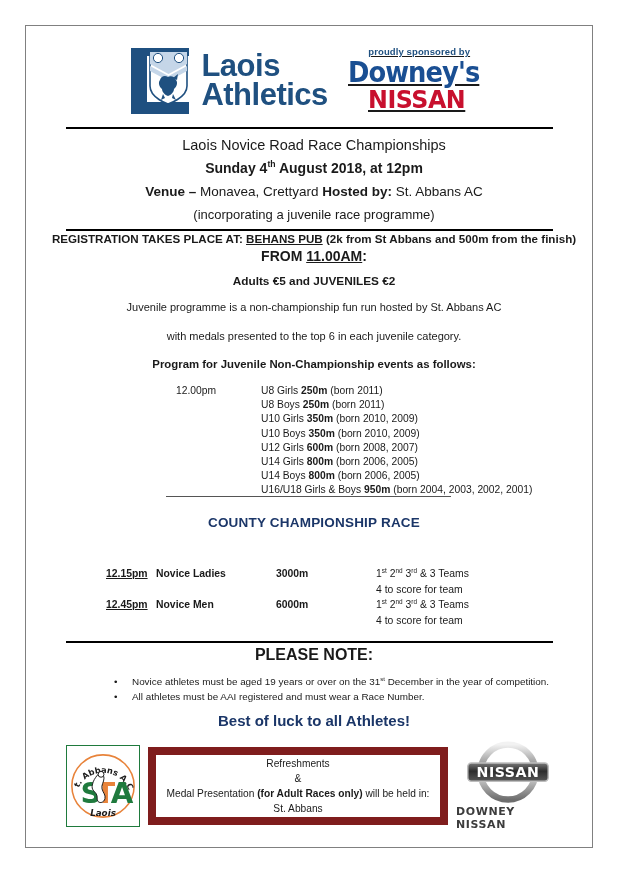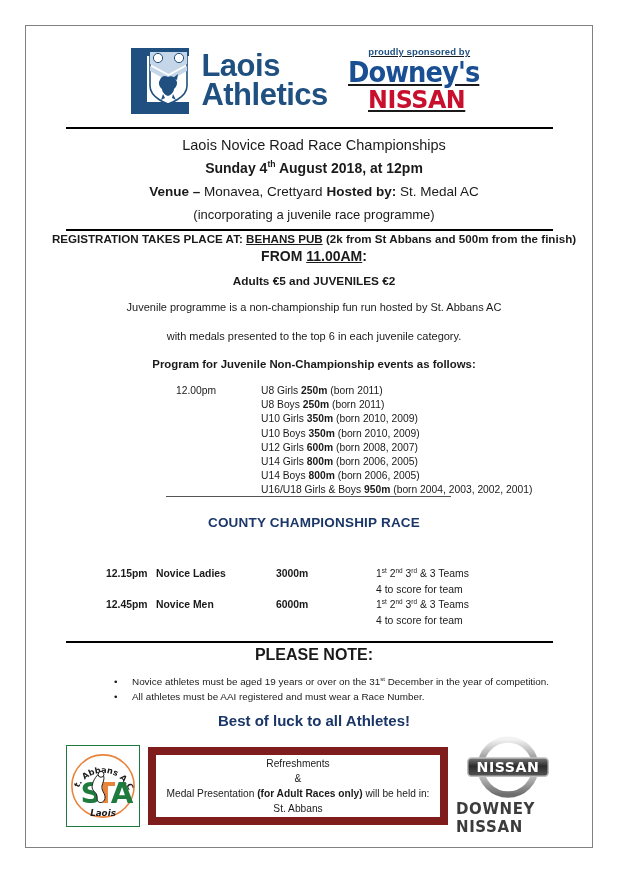--- a/index.html
+++ b/index.html
@@ -146,21 +146,21 @@
   .juv-ev { text-align: left; }
 
   
   .champ {
     position: absolute;
     left: 0; right: 0;
     top: 540px;
     font-size: 10.4px;
   }
   .champ-row { display: flex; align-items: flex-start; line-height: 15.5px; }
-  .c-time  { width: 130px; padding-left: 80px; box-sizing: border-box; font-weight: bold; text-align: left; }
+  .c-time  { width: 130px; padding-left: 80px; box-sizing: border-box; font-weight: bold; text-align: left; text-decoration: underline; }
   .c-event { width: 120px; font-weight: bold; text-align: left; }
   .c-dist  { width: 100px; font-weight: bold; text-align: left; }
   .c-notes { text-align: left; }
 
   
   .notes {
     position: absolute;
     left: 0; right: 0;
     top: 648px;
     font-size: 9.9px;
@@ -208,21 +208,21 @@
   }
   .nissan-footer {
     width: 104px;
     display: flex;
     flex-direction: column;
     align-items: center;
     flex: 0 0 auto;
     margin-right: 12px;
   }
   .nissan-sub {
-    font-size: 15px;
+    font-size: 11px;
     font-weight: bold;
     color: #3c3c3c;
     letter-spacing: 0.6px;
     margin-top: 0;
     font-family: "DejaVu Sans", sans-serif;
   }
 </style>
 </head>
 <body>
 
@@ -267,21 +267,21 @@
 
   <div class="rule-thick" style="top:101px"></div>
 
   <div class="blk t-title" style="top:111px">Laois Novice Road Race Championships</div>
 
   <div class="blk t-date" style="top:134px">
     <span>Sunday 4</span><sup>th</sup><span> August 2018, at 12pm</span>
   </div>
 
   <div class="blk t-venue" style="top:158px">
-    <b>Venue –</b><span> Monavea, Crettyard </span><b>Hosted by:</b><span> St. Medal AC</span>
+    <b>Venue –</b><span> Monavea, Crettyard </span><b>Hosted by:</b><span> St. Abbans AC</span>
   </div>
 
   <div class="blk t-incorp" style="top:181px">(incorporating a juvenile race programme)</div>
 
   <div class="rule-thick" style="top:203px"></div>
 
   <div class="blk t-reg" style="top:206px">
     <span>REGISTRATION TAKES PLACE AT:</span>
     <u>BEHANS PUB</u><span> (2k from St Abbans and 500m from the finish)</span>
   </div>

